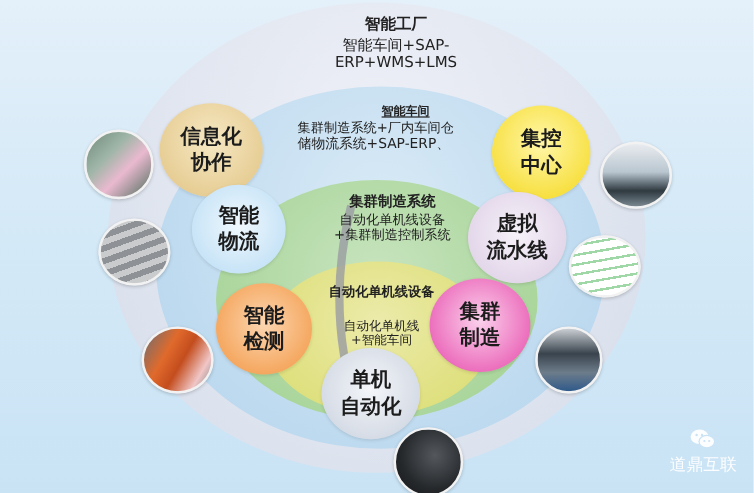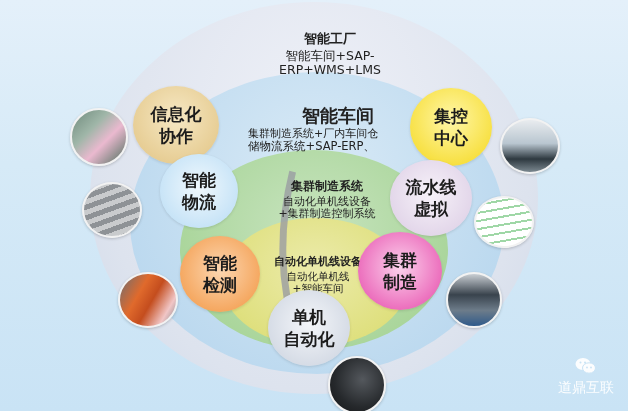--- a/index.html
+++ b/index.html
@@ -11,21 +11,21 @@
   .ring-factory{left:90px;top:2px;width:448px;height:392px;
     background:radial-gradient(ellipse at 50% 30%,#eef0f7 0%,#dde3ee 70%,#cfd8e8 100%);}
   .ring-workshop{left:130px;top:72px;width:374px;height:302px;
     background:radial-gradient(ellipse at 50% 35%,#d9eaf6 0%,#bcd9ef 75%,#aacfea 100%);}
   .ring-cluster{left:180px;top:150px;width:268px;height:200px;
     background:radial-gradient(ellipse at 50% 40%,#c8e4bf 0%,#a9d59a 75%,#9cce8c 100%);}
   .ring-auto{left:222px;top:218px;width:186px;height:128px;
     background:radial-gradient(ellipse at 50% 40%,#ecebab 0%,#dfe07f 70%,#d3d773 100%);}
   .arc{position:absolute;left:222px;top:218px;width:186px;height:128px;}
   .zone-text{position:absolute;text-align:center;line-height:1.15;}
-  .zone-title{font-weight:bold;margin-top:18px;}
+  .zone-title{font-weight:bold;}
   .node{position:absolute;border-radius:50%;display:flex;align-items:center;justify-content:center;
     text-align:center;font-weight:bold;font-size:17px;line-height:1.3;color:#1c1c1c;
     box-shadow:0 1px 3px rgba(0,0,0,.12);}
   .node span{display:block;}
   .photo{position:absolute;border-radius:50%;overflow:hidden;border:2px solid #f2f2f2;
     box-shadow:0 1px 3px rgba(0,0,0,.2);}
   .watermark{position:absolute;right:14px;bottom:14px;display:flex;align-items:center;gap:4px;
     color:#ffffff;font-size:14px;opacity:.95;flex-direction:column;}
 </style>
 </head>
@@ -42,34 +42,34 @@
     <path d="M80 30 Q 60 110 110 180 Q 165 250 230 180 Q 285 110 270 40" fill="none" stroke="#9a9ca3" stroke-width="4" opacity=".8"></path>
   </svg>
 
   <div class="zone-text" style="left:255px;top:14px;width:150px;">
     <div class="zone-title" style="font-size:13px;">智能工厂</div>
     <div style="font-size:12.5px;margin-top:2px;">智能车间+SAP-</div>
     <div style="font-size:12.5px;">ERP+WMS+LMS</div>
   </div>
 
   <div class="zone-text" style="left:248px;top:88px;width:180px;">
-    <div class="zone-title" style="font-size:18px;">智能车间</div>
+    <div class="zone-title" style="font-size:10px;text-decoration:underline;">智能车间</div>
     <div style="font-size:11px;margin-top:1px;text-align:left;">集群制造系统+厂内车间仓</div>
     <div style="font-size:11.5px;text-align:left;">储物流系统+SAP-ERP、</div>
   </div>
 
   <div class="zone-text" style="left:252px;top:162px;width:150px;">
     <div class="zone-title" style="font-size:12px;">集群制造系统</div>
     <div style="font-size:11px;margin-top:2px;">自动化单机线设备</div>
     <div style="font-size:11px;">+集群制造控制系统</div>
   </div>
 
   <div class="zone-text" style="left:258px;top:238px;width:120px;">
     <div class="zone-title" style="font-size:11px;">自动化单机线设备</div>
-    <div style="font-size:10.5px;margin-top:1px;">自动化单机线</div>
+    <div style="font-size:10.5px;margin-top:15px;">自动化单机线</div>
     <div style="font-size:10.5px;">+智能车间</div>
   </div>
 
   <div class="node" style="left:133px;top:86px;width:86px;height:78px;background:radial-gradient(circle at 50% 40%,#f6e8c4 0%,#e6cc92 75%,#d9bb7c 100%);">
     <div>
         <span>信息化</span>
         <span>协作</span>
       </div>
   </div>
 
@@ -82,22 +82,22 @@
 
   <div class="node" style="left:160px;top:154px;width:78px;height:74px;background:radial-gradient(circle at 50% 45%,#f0f8fd 0%,#c8e4f7 70%,#a8d2f0 100%);">
     <div>
         <span>智能</span>
         <span>物流</span>
       </div>
   </div>
 
   <div class="node" style="left:390px;top:160px;width:82px;height:76px;background:radial-gradient(circle at 50% 45%,#f7f2f9 0%,#e3d7ea 70%,#d2c2de 100%);">
     <div>
+        <span>虚拟</span>
         <span>流水线</span>
-        <span>虚拟</span>
       </div>
   </div>
 
   <div class="node" style="left:180px;top:236px;width:80px;height:76px;background:radial-gradient(circle at 50% 45%,#fcd6b0 0%,#f5a861 70%,#ee9140 100%);">
     <div>
         <span>智能</span>
         <span>检测</span>
       </div>
   </div>
 

